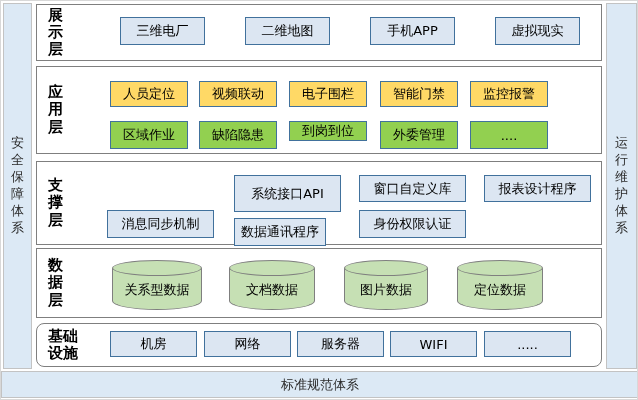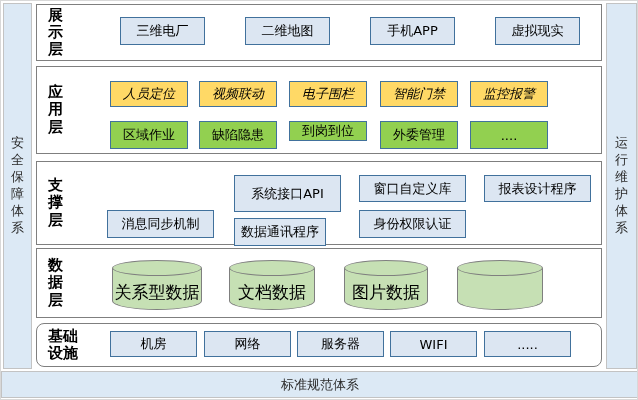--- a/index.html
+++ b/index.html
@@ -22,31 +22,31 @@
   .layer-infra        { top:322px; height:44px;border-radius:8px; }
 
   .layer-label { position:absolute; left:11px; top:50%; transform:translateY(-50%);
                  font-weight:bold; font-size:15px; line-height:1.15; white-space:pre-line;
                  text-align:center; color:#000; }
 
   
   .box { position:absolute; box-sizing:border-box; display:flex; align-items:center; justify-content:center;
          font-size:13px; color:#000; border:1px solid #41719c; text-align:center; }
   .box-blue   { background:#dce6f2; }
-  .box-yellow { background:#ffd966;font-style:italic; }
+  .box-yellow { background:#ffd966; }
   .box-green  { background:#92d050; }
 
   
   .cyl { position:absolute; }
   .cyl-top  { position:absolute; left:0; right:0; top:0; height:16px; background:#c6e0b4;
               border:1px solid #7f7f7f; border-radius:50%; box-sizing:border-box; z-index:2; }
   .cyl-body { position:absolute; left:0; right:0; top:8px; bottom:0; background:#c6e0b4;
               border:1px solid #7f7f7f; border-top:none; box-sizing:border-box; z-index:1;
               border-radius:0 0 50% 50% / 0 0 9px 9px; }
-  .cyl-label{ position:absolute; left:0; right:0; top:21px; text-align:center; font-size:17px; color:#000; z-index:3; }
+  .cyl-label{ position:absolute; left:0; right:0; top:21px; text-align:center; font-size:13px; color:#000; z-index:3; }
 </style>
 </head>
 <body>
 
 <div class="canvas">
 
   <div class="pillar pillar-left">
     <span class="vtext">安
 全
 保
@@ -119,20 +119,21 @@
       <div class="cyl-label">文档数据</div>
     </div>
     <div class="cyl" style="left:307px;top:11px;width:84px;height:50px">
       <div class="cyl-top"></div>
       <div class="cyl-body"></div>
       <div class="cyl-label">图片数据</div>
     </div>
     <div class="cyl" style="left:420px;top:11px;width:86px;height:50px">
       <div class="cyl-top"></div>
       <div class="cyl-body"></div>
+      <div class="cyl-label">定位数据</div>
     </div>
   </div>
 
   <div class="layer layer-infra">
     <div class="layer-label">基础
 设施</div>
     <div class="box box-blue" style="left:73px;top:7px;width:87px;height:26px">机房</div>
     <div class="box box-blue" style="left:167px;top:7px;width:87px;height:26px">网络</div>
     <div class="box box-blue" style="left:260px;top:7px;width:87px;height:26px">服务器</div>
     <div class="box box-blue" style="left:353px;top:7px;width:87px;height:26px">WIFI</div>

